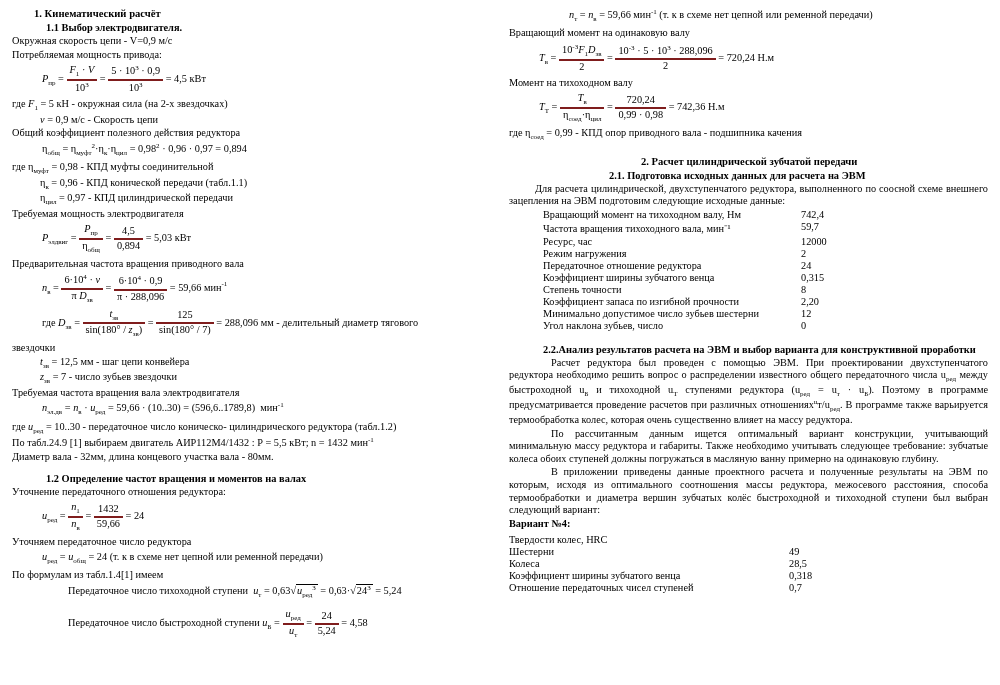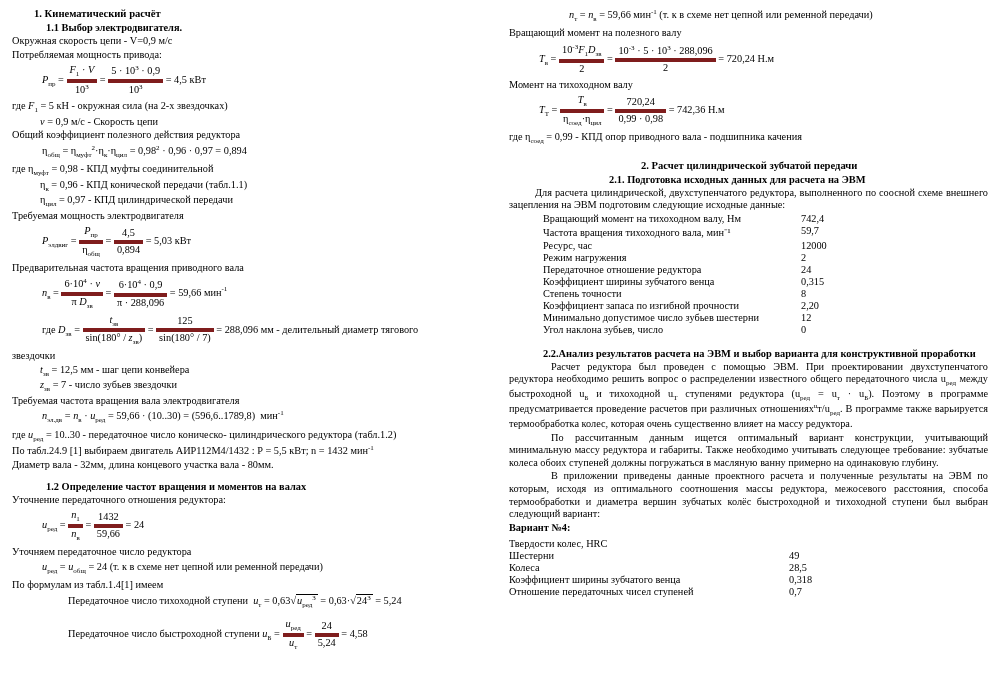--- a/index.html
+++ b/index.html
@@ -19,21 +19,21 @@
   .h1 { font-weight:bold; font-size:10.6px; margin:2px 0 3px 0; padding-left:22px; }
   .h2 { font-weight:bold; font-size:10.4px; margin:2px 0 2px 0; padding-left:34px; }
   .h2c { font-weight:bold; font-size:10.4px; margin:3px 0 2px 0; text-align:left; padding-left:100px;}
   .h1c { font-weight:bold; font-size:10.6px; margin:4px 0 3px 0; text-align:left; padding-left:132px;}
   p { margin:1px 0; line-height:1.22; }
   .tab { padding-left:28px; }
   .just { text-align:justify; text-indent:20px; }
 
   
   .f { display:inline-block; vertical-align:middle; text-align:center; }
-  .f .n { display:block; border-bottom:4px solid #7f1d1d; padding:0 3px; line-height:1.25; }
+  .f .n { display:block; border-bottom:2px solid #7f1d1d; padding:0 3px; line-height:1.25; }
   .f .d { display:block; padding:0 3px; line-height:1.25; }
   i { font-family:"Liberation Serif", serif; }
   sub { font-size:7px; }
   sup { font-size:7px; }
   .eq { margin:3px 0 3px 0; padding-left:30px; line-height:1.1; }
   .eq2 { margin:3px 0 3px 0; padding-left:56px; line-height:1.1; }
   .sqrt { display:inline-block; }
   .sqrt > .rad { border-top:1px solid #000; padding:0 2px 0 1px;text-align:center; }
 
   table.params { border-collapse:collapse; margin:1px 0 0 34px; }
@@ -185,21 +185,21 @@
     </div>
 
   </div>
 
   <div class="col right">
 
     <div class="eq" style="padding-left:60px">
       <i>n</i><sub>т</sub> = <i>n</i><sub>в</sub> = 59,66 мин<sup>-1</sup> (т. к в схеме нет цепной или ременной передачи)
     </div>
 
-    <p>Вращающий момент на полезного валу</p>
+    <p>Вращающий момент на одинаковую валу</p>
 
     <div class="eq">
       <i>T</i><sub>в</sub> =
       <span class="f">
         <span class="n">10<sup>-3</sup><i>F</i><sub>1</sub><i>D</i><sub>зв</sub></span>
         <span class="d">2</span>
       </span>
       =
       <span class="f">
         <span class="n">10<sup>-3</sup> · 5 · 10<sup>3</sup> · 288,096</span>

